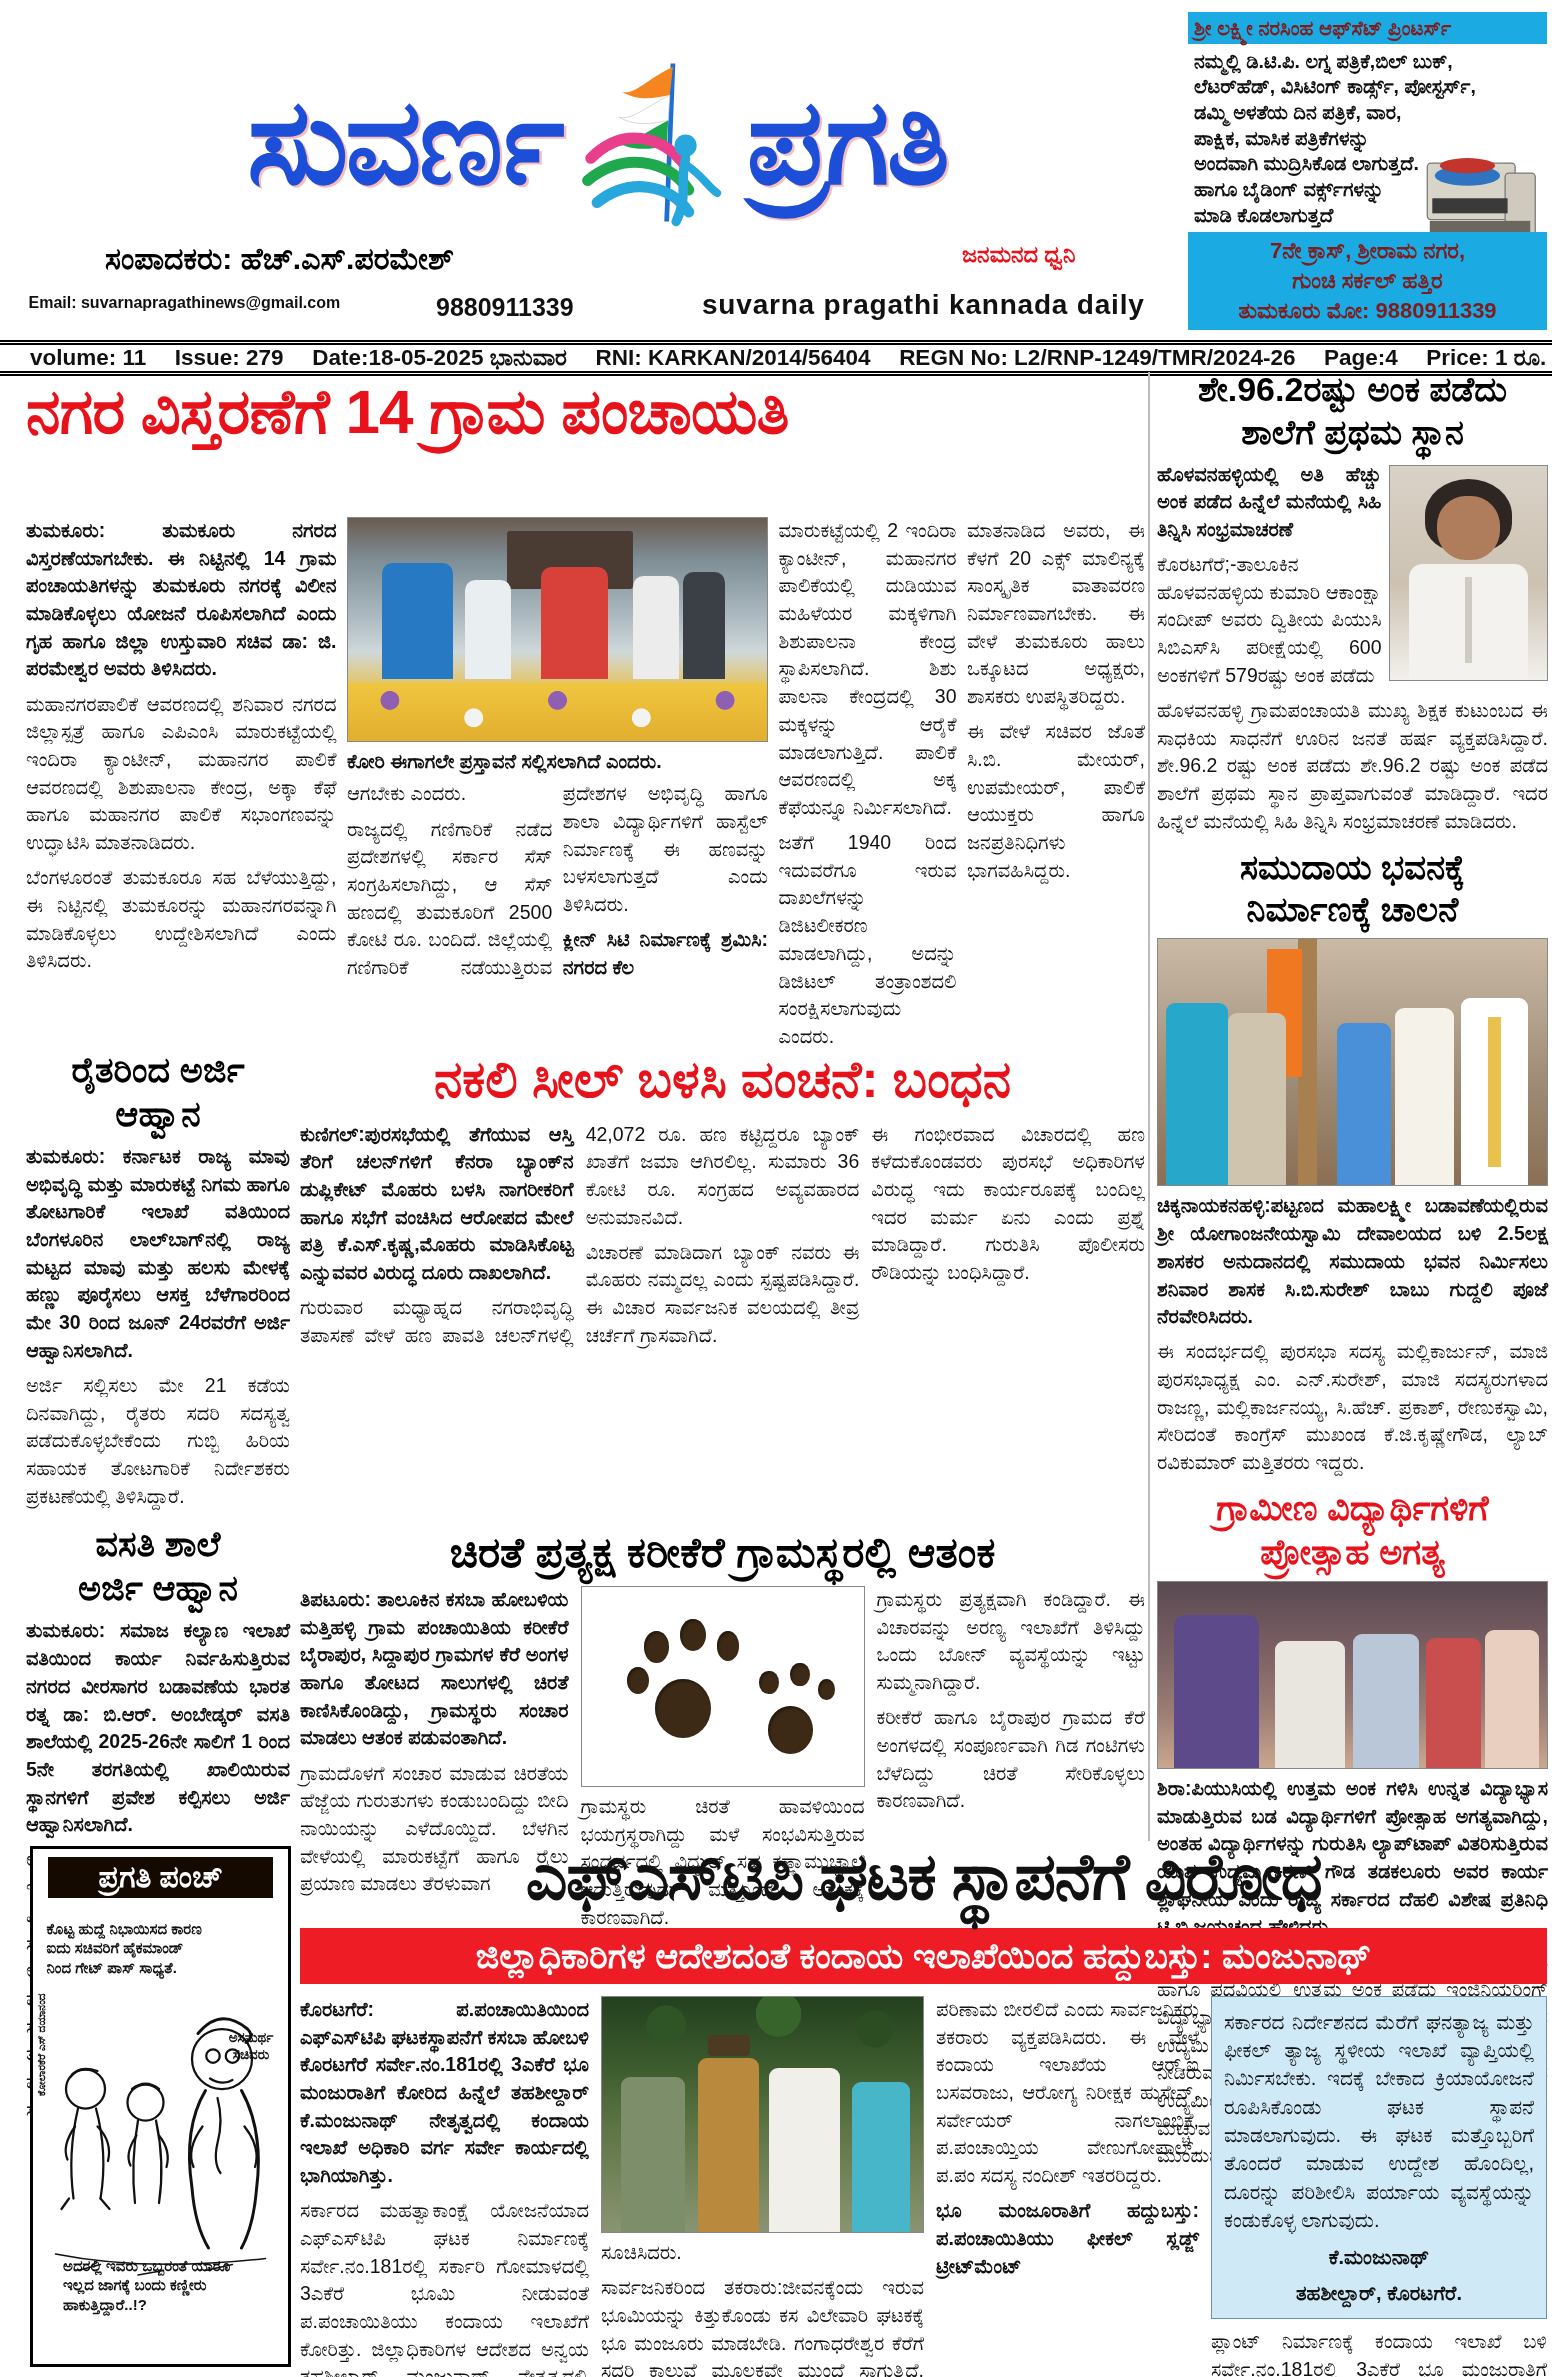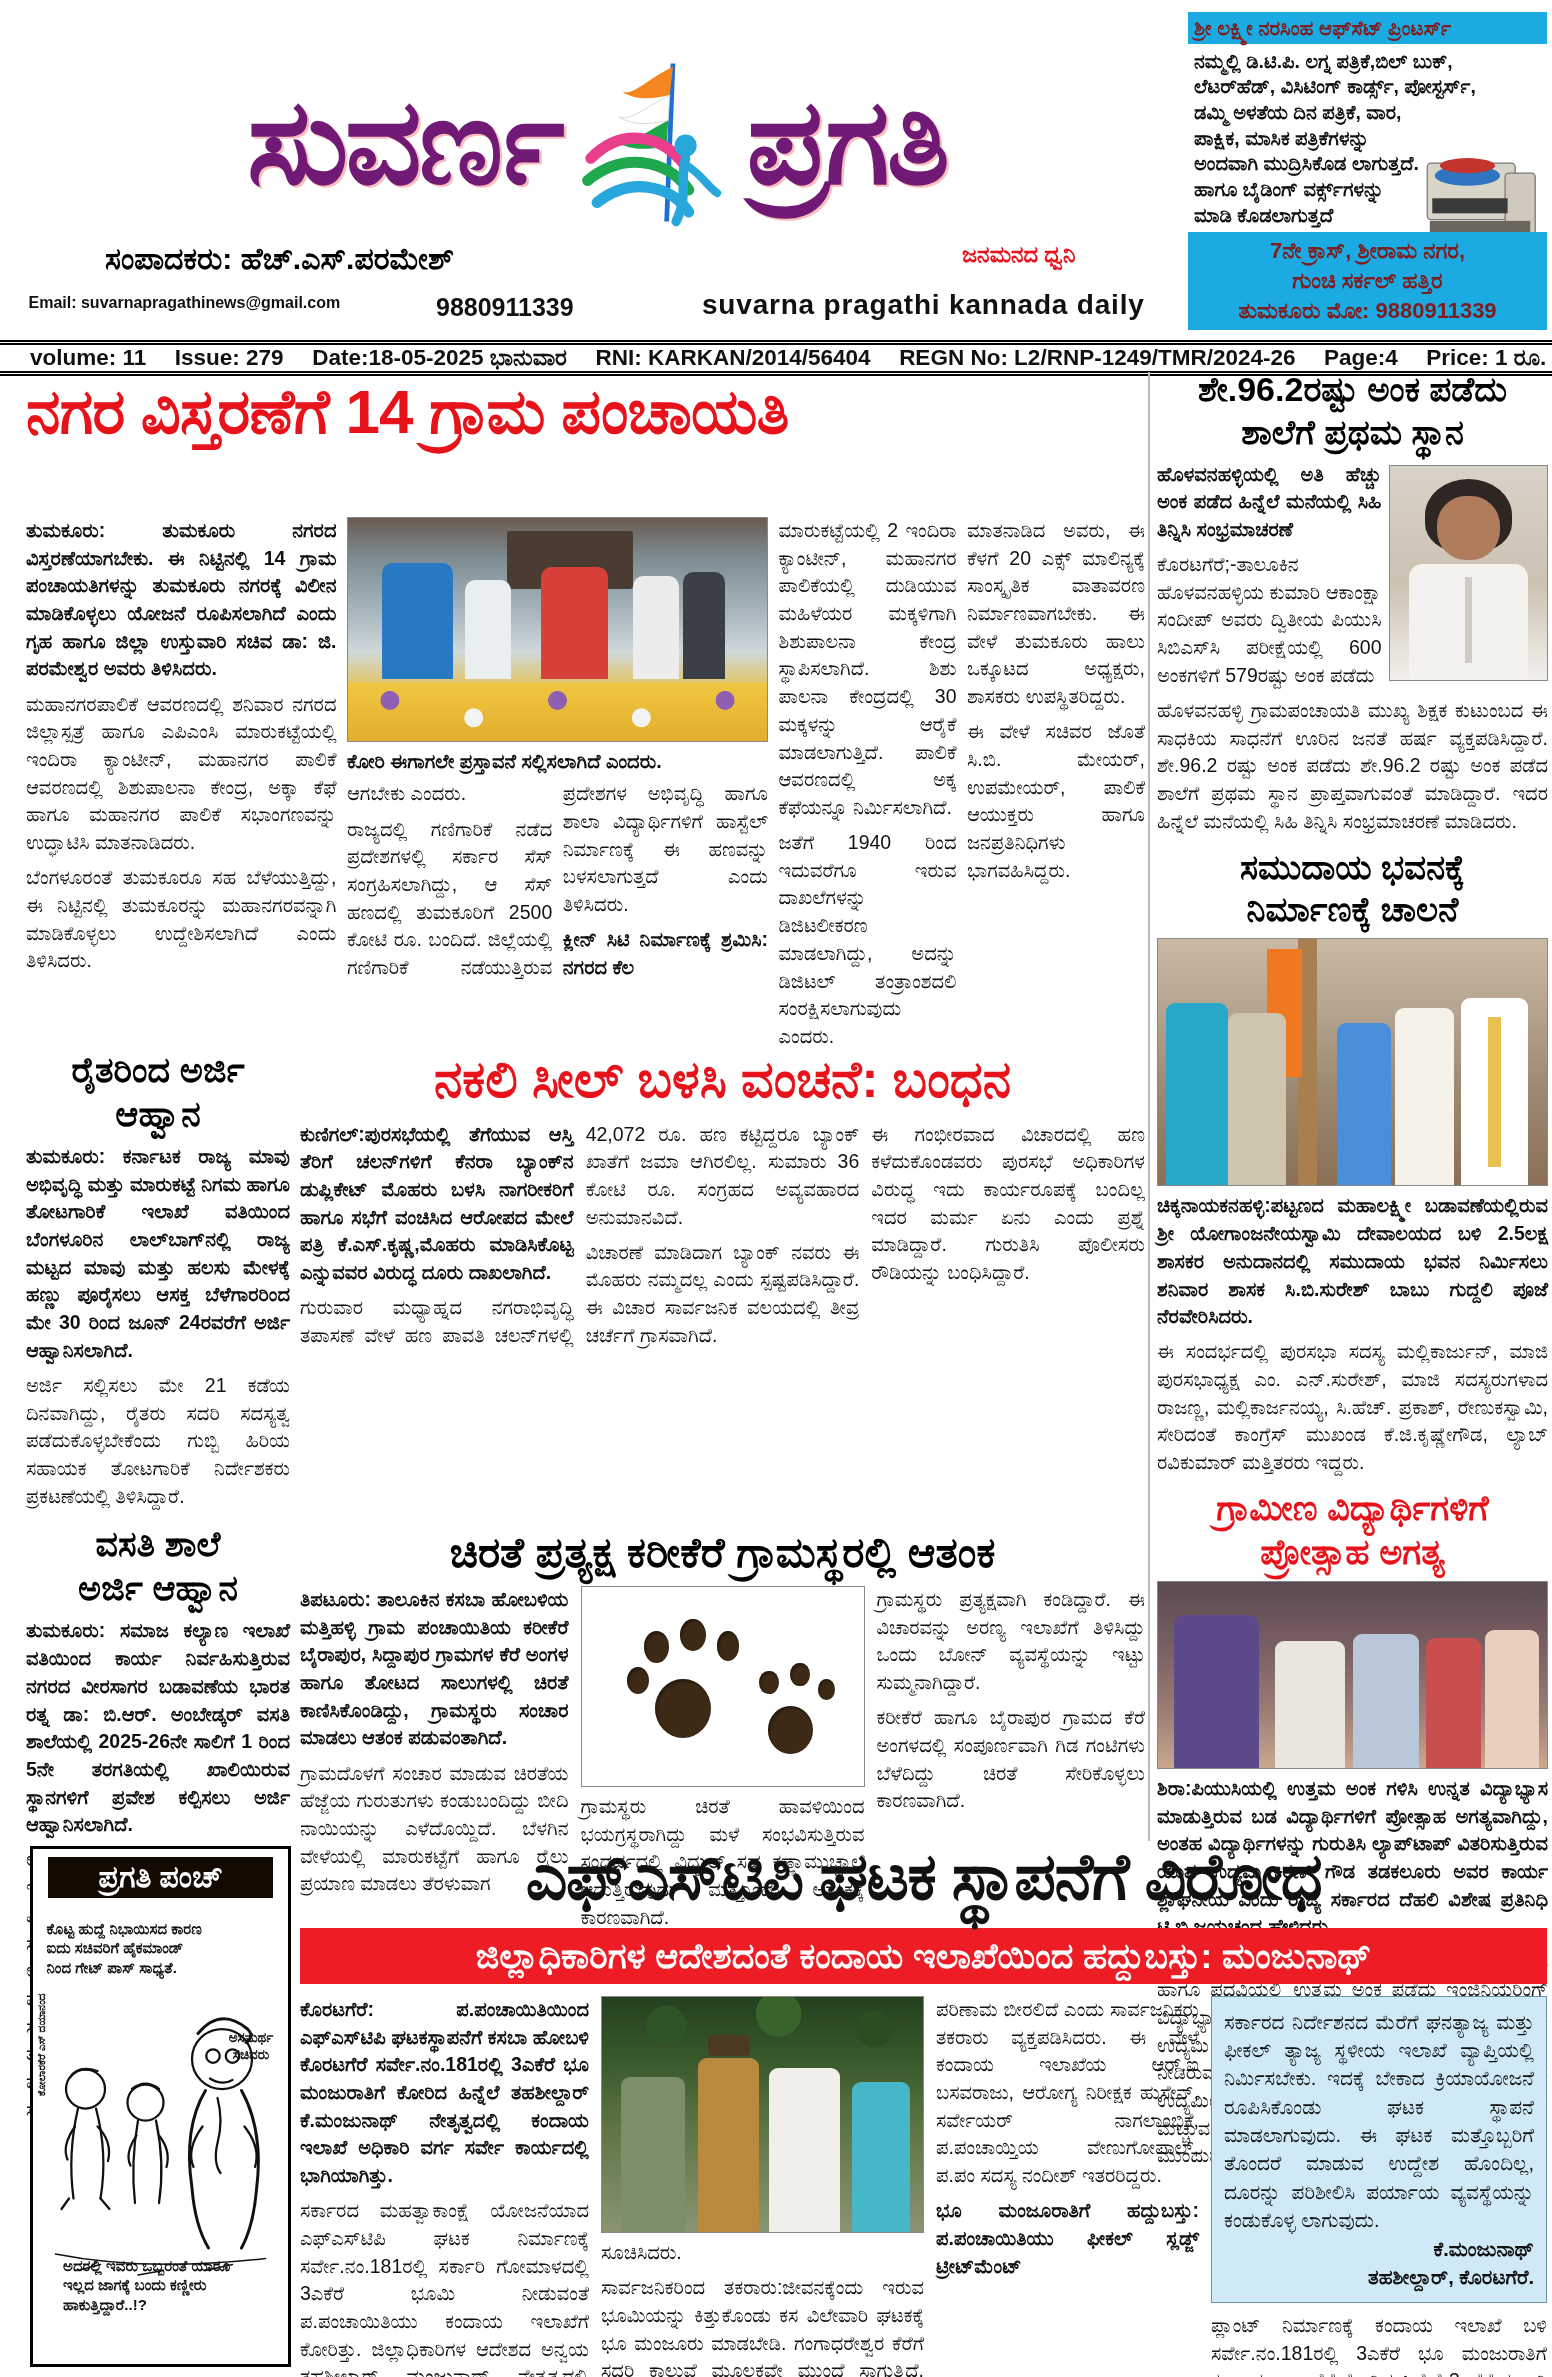--- a/index.html
+++ b/index.html
@@ -7,21 +7,21 @@
   .page {
     position:relative; width:1553px; height:2377px; margin:0 auto;
     background:#ffffff; overflow:hidden;
     font-family:"Liberation Sans","DejaVu Sans",sans-serif;
     color:#111;
   }
   
   .masthead { position:absolute; left:0; top:0; width:1553px; height:340px; }
   .paper-title { position:absolute; left:22.5px; top:30px; width:1149px; height:225px;
     display:flex; align-items:center; justify-content:center; gap:13.5px; }
-  .title-word { font-size:119px; font-weight:bold; color:#701a75; letter-spacing:-3px;
+  .title-word { font-size:119px; font-weight:bold; color:#1d4ed8; letter-spacing:-3px;
     text-shadow:2.3px 2.3px 0 #f9bcbc; white-space:nowrap; }
   .logo-svg { width:158px; height:195px; flex:0 0 auto; }
   .tagline { position:absolute; left:962px; top:242px; font-size:22.5px; font-weight:bold; color:#e8121a; }
   .editor-line { position:absolute; left:105px; top:242px; font-size:30px; font-weight:bold; color:#000; }
   .email-line { position:absolute; left:28.5px; top:294px; font-size:16px; font-weight:bold; }
   .phone-line { position:absolute; left:436px; top:293px; font-size:25px; font-weight:bold; }
   .eng-subtitle { position:absolute; left:702px; top:289px; font-size:28px; font-weight:bold; letter-spacing:0.8px; }
   
   .ad-box { position:absolute; left:1188px; top:12px; width:359px; height:318px; background:#fff; }
   .ad-head { background:#1caae2; color:#7f1d1d; font-weight:bold; font-size:20px; padding:4.5px 6px; white-space:nowrap; }
@@ -141,21 +141,21 @@
     background:radial-gradient(circle at 20% 30%, #2f5526 0 19.5px, transparent 20px),
                radial-gradient(circle at 55% 18%, #37642b 0 22.5px, transparent 23px),
                radial-gradient(circle at 85% 34%, #2b4d21 0 18px, transparent 19px); }
   .fstp-photo .g1 { position:absolute; left:6%; bottom:0; width:20%; height:66%; background:#7d8f6a; border-radius:9px 9px 0 0; }
   .fstp-photo .cop { position:absolute; left:30%; bottom:0; width:19%; height:74%; background:#b9893e; border-radius:9px 9px 0 0; }
   .fstp-photo .cap { position:absolute; left:33%; top:16%; width:13%; height:9%; background:#4c3a22; border-radius:4.5px; }
   .fstp-photo .g3 { position:absolute; left:52%; bottom:0; width:22%; height:70%; background:#f1efe9; border-radius:9px 9px 0 0; }
   .fstp-photo .g4 { position:absolute; left:78%; bottom:0; width:18%; height:64%; background:#48b6c9; border-radius:9px 9px 0 0; }
   .quote-box { background:#cfe9f7; border:1.5px solid #6a93ad; padding:10.5px 12px; font-size:20px;
     line-height:1.42; text-align:justify; }
-  .quote-sign { text-align:right; font-weight:bold; margin-top:0; }
+  .quote-sign { text-align:center; font-weight:bold; margin-top:8px; }
   
   .cartoon { position:absolute; left:30px; top:1846px; width:261px; height:521px;
     border:3px solid #000; background:#fff; }
   .cartoon-head { margin:7.5px auto 3px auto; width:88%; background:#140a02; color:#fff;
     text-align:center; font-weight:bold; font-size:30px; padding:3px 0; }
   .cartoon-body { position:relative; width:100%; height:421px; }
   .cartoon-txt { position:absolute; font-size:15px; font-weight:bold; line-height:1.3; }
   .ct-top { left:13.5px; top:18px; width:165px; }
   .ct-label { right:4.5px; top:128px; width:65px; text-align:center; font-size:13.5px; }
   .ct-bottom { left:30px; bottom:7.5px; width:180px; }

